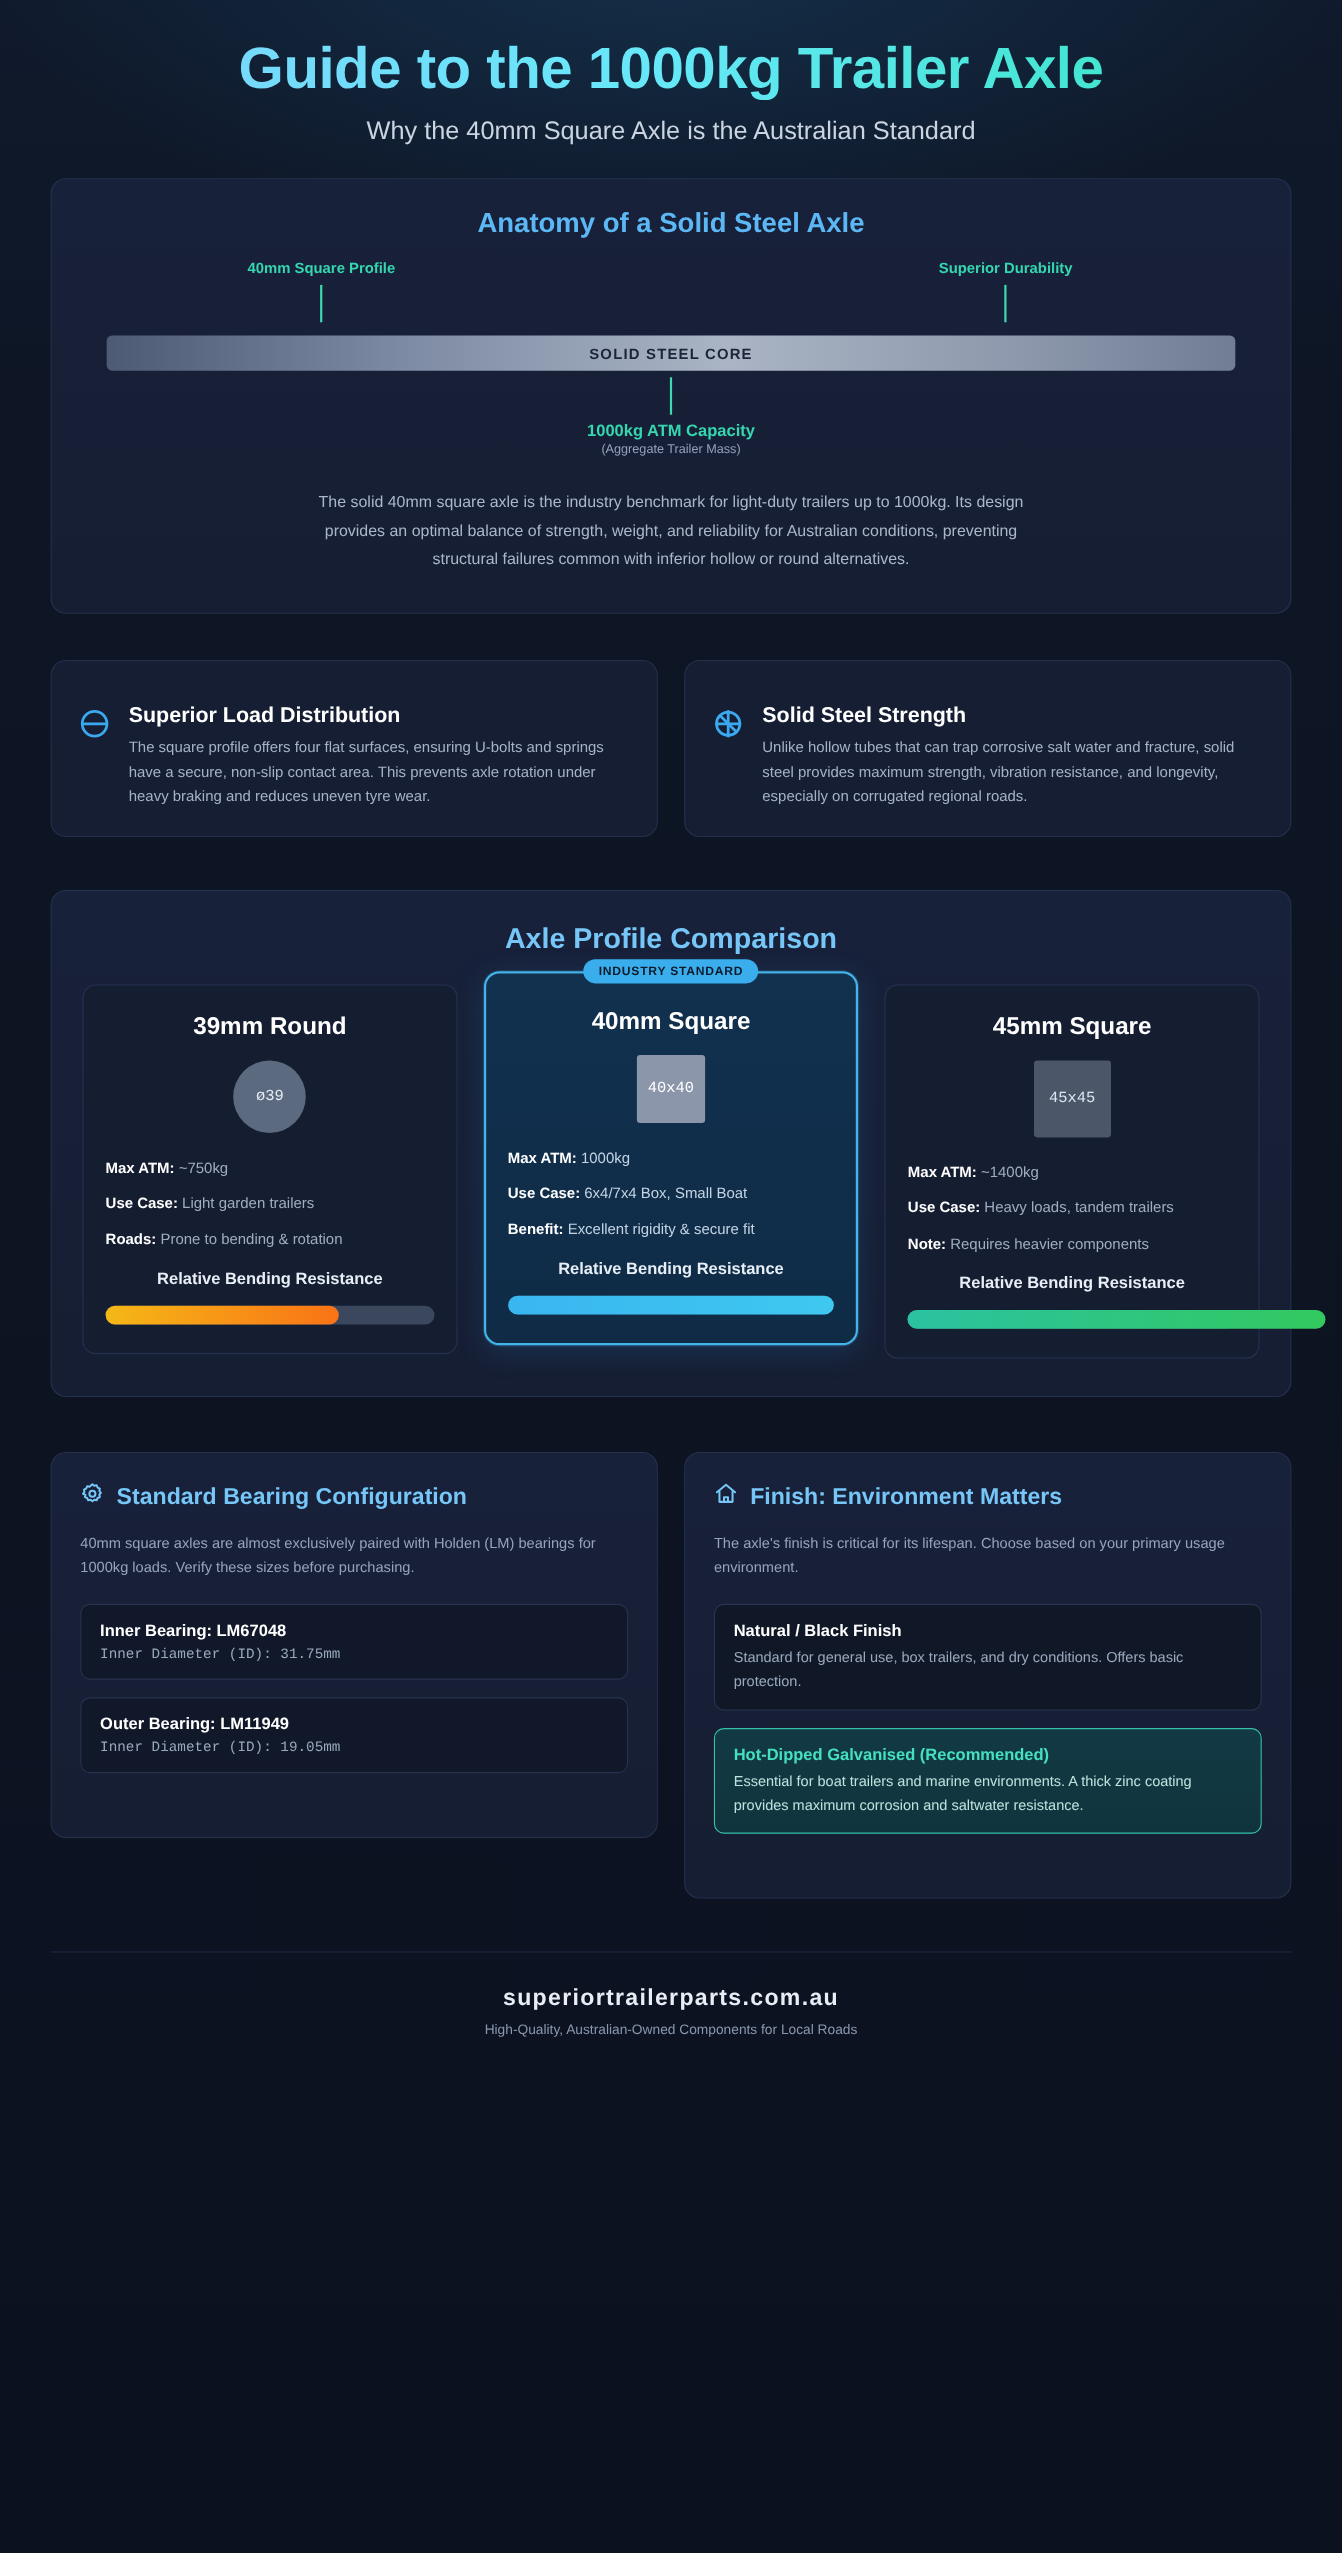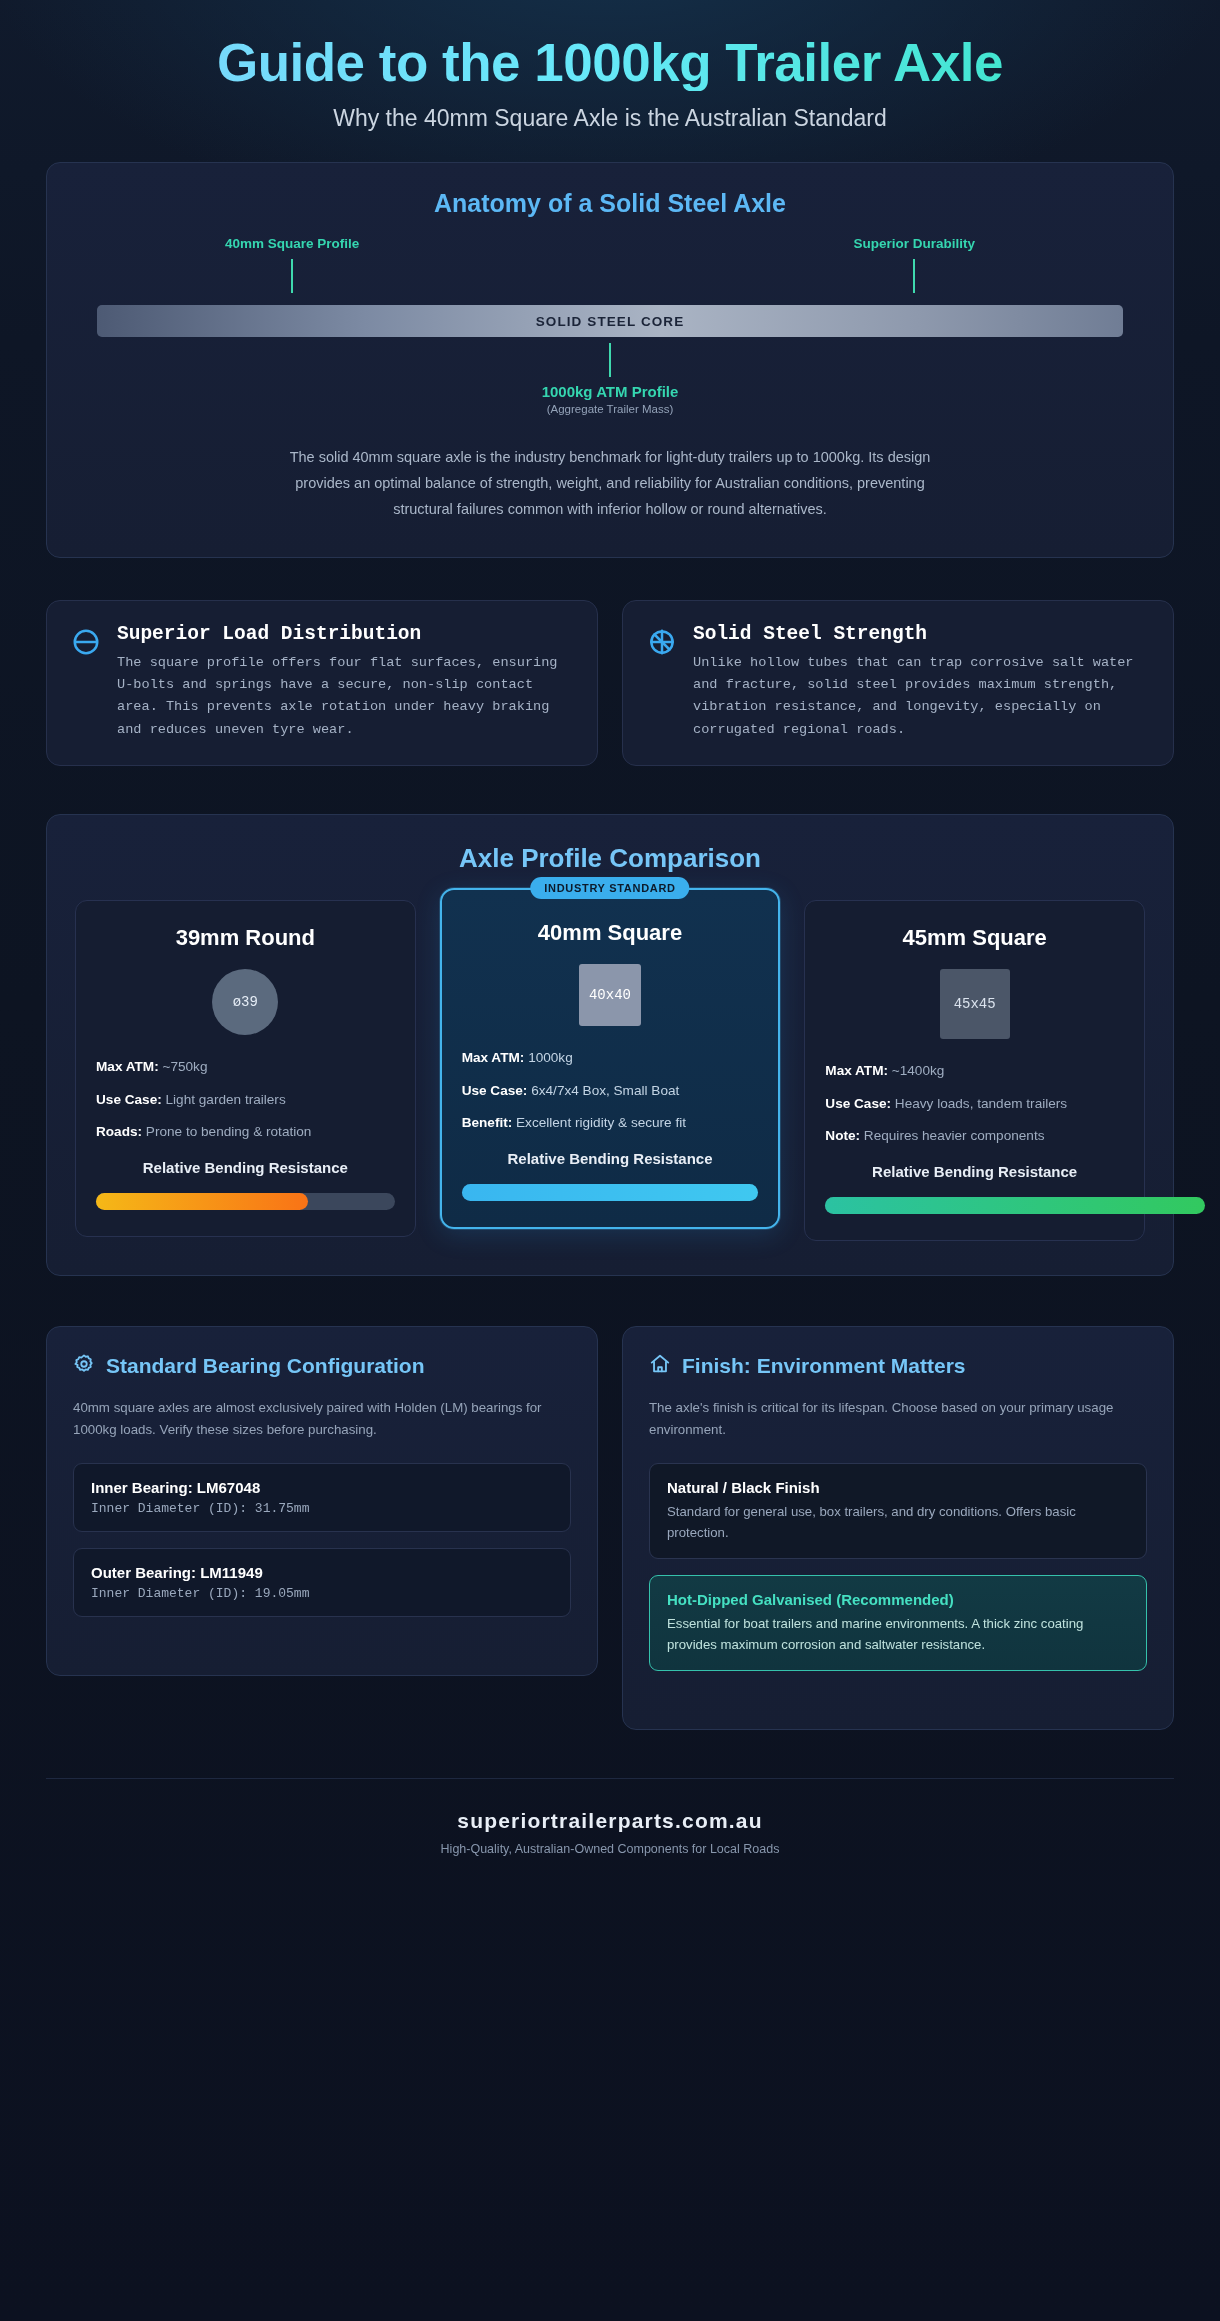--- a/index.html
+++ b/index.html
@@ -118,21 +118,21 @@
     color: #aab7c9;
   }
 
   
   .features {
     margin-top: 42px;
     display: grid;
     grid-template-columns: 1fr 1fr;
     gap: 24px;
   }
-  .fcard { padding: 22px 24px 24px; display: flex; gap: 16px; font-family: Liberation Mono, monospace; }
+  .fcard { padding: 38px 24px 24px; display: flex; gap: 16px; }
   .fcard .ico { flex: 0 0 auto; padding-top: 4px; }
   .fcard h3 {
     font-size: 19.5px;
     font-weight: 700;
     color: #ffffff;
     margin-bottom: 7px;
   }
   .fcard p {
     font-size: 13.6px;
     line-height: 1.65;
@@ -322,21 +322,21 @@
           <div class="stem"></div>
         </div>
       </div>
 
       <div class="core-bar">
         <span>SOLID STEEL CORE</span>
       </div>
 
       <div class="atm-wrap">
         <div class="stem"></div>
-        <div class="atm">1000kg ATM Profile</div>
+        <div class="atm">1000kg ATM Capacity</div>
         <div class="atm-sub">(Aggregate Trailer Mass)</div>
       </div>
 
       <p class="blurb">The solid 40mm square axle is the industry benchmark for light-duty trailers up to 1000kg. Its design provides an optimal balance of strength, weight, and reliability for Australian conditions, preventing structural failures common with inferior hollow or round alternatives.</p>
     </div>
 
     <div class="features">
 
       <div class="panel-lite fcard">
         <div class="ico">

